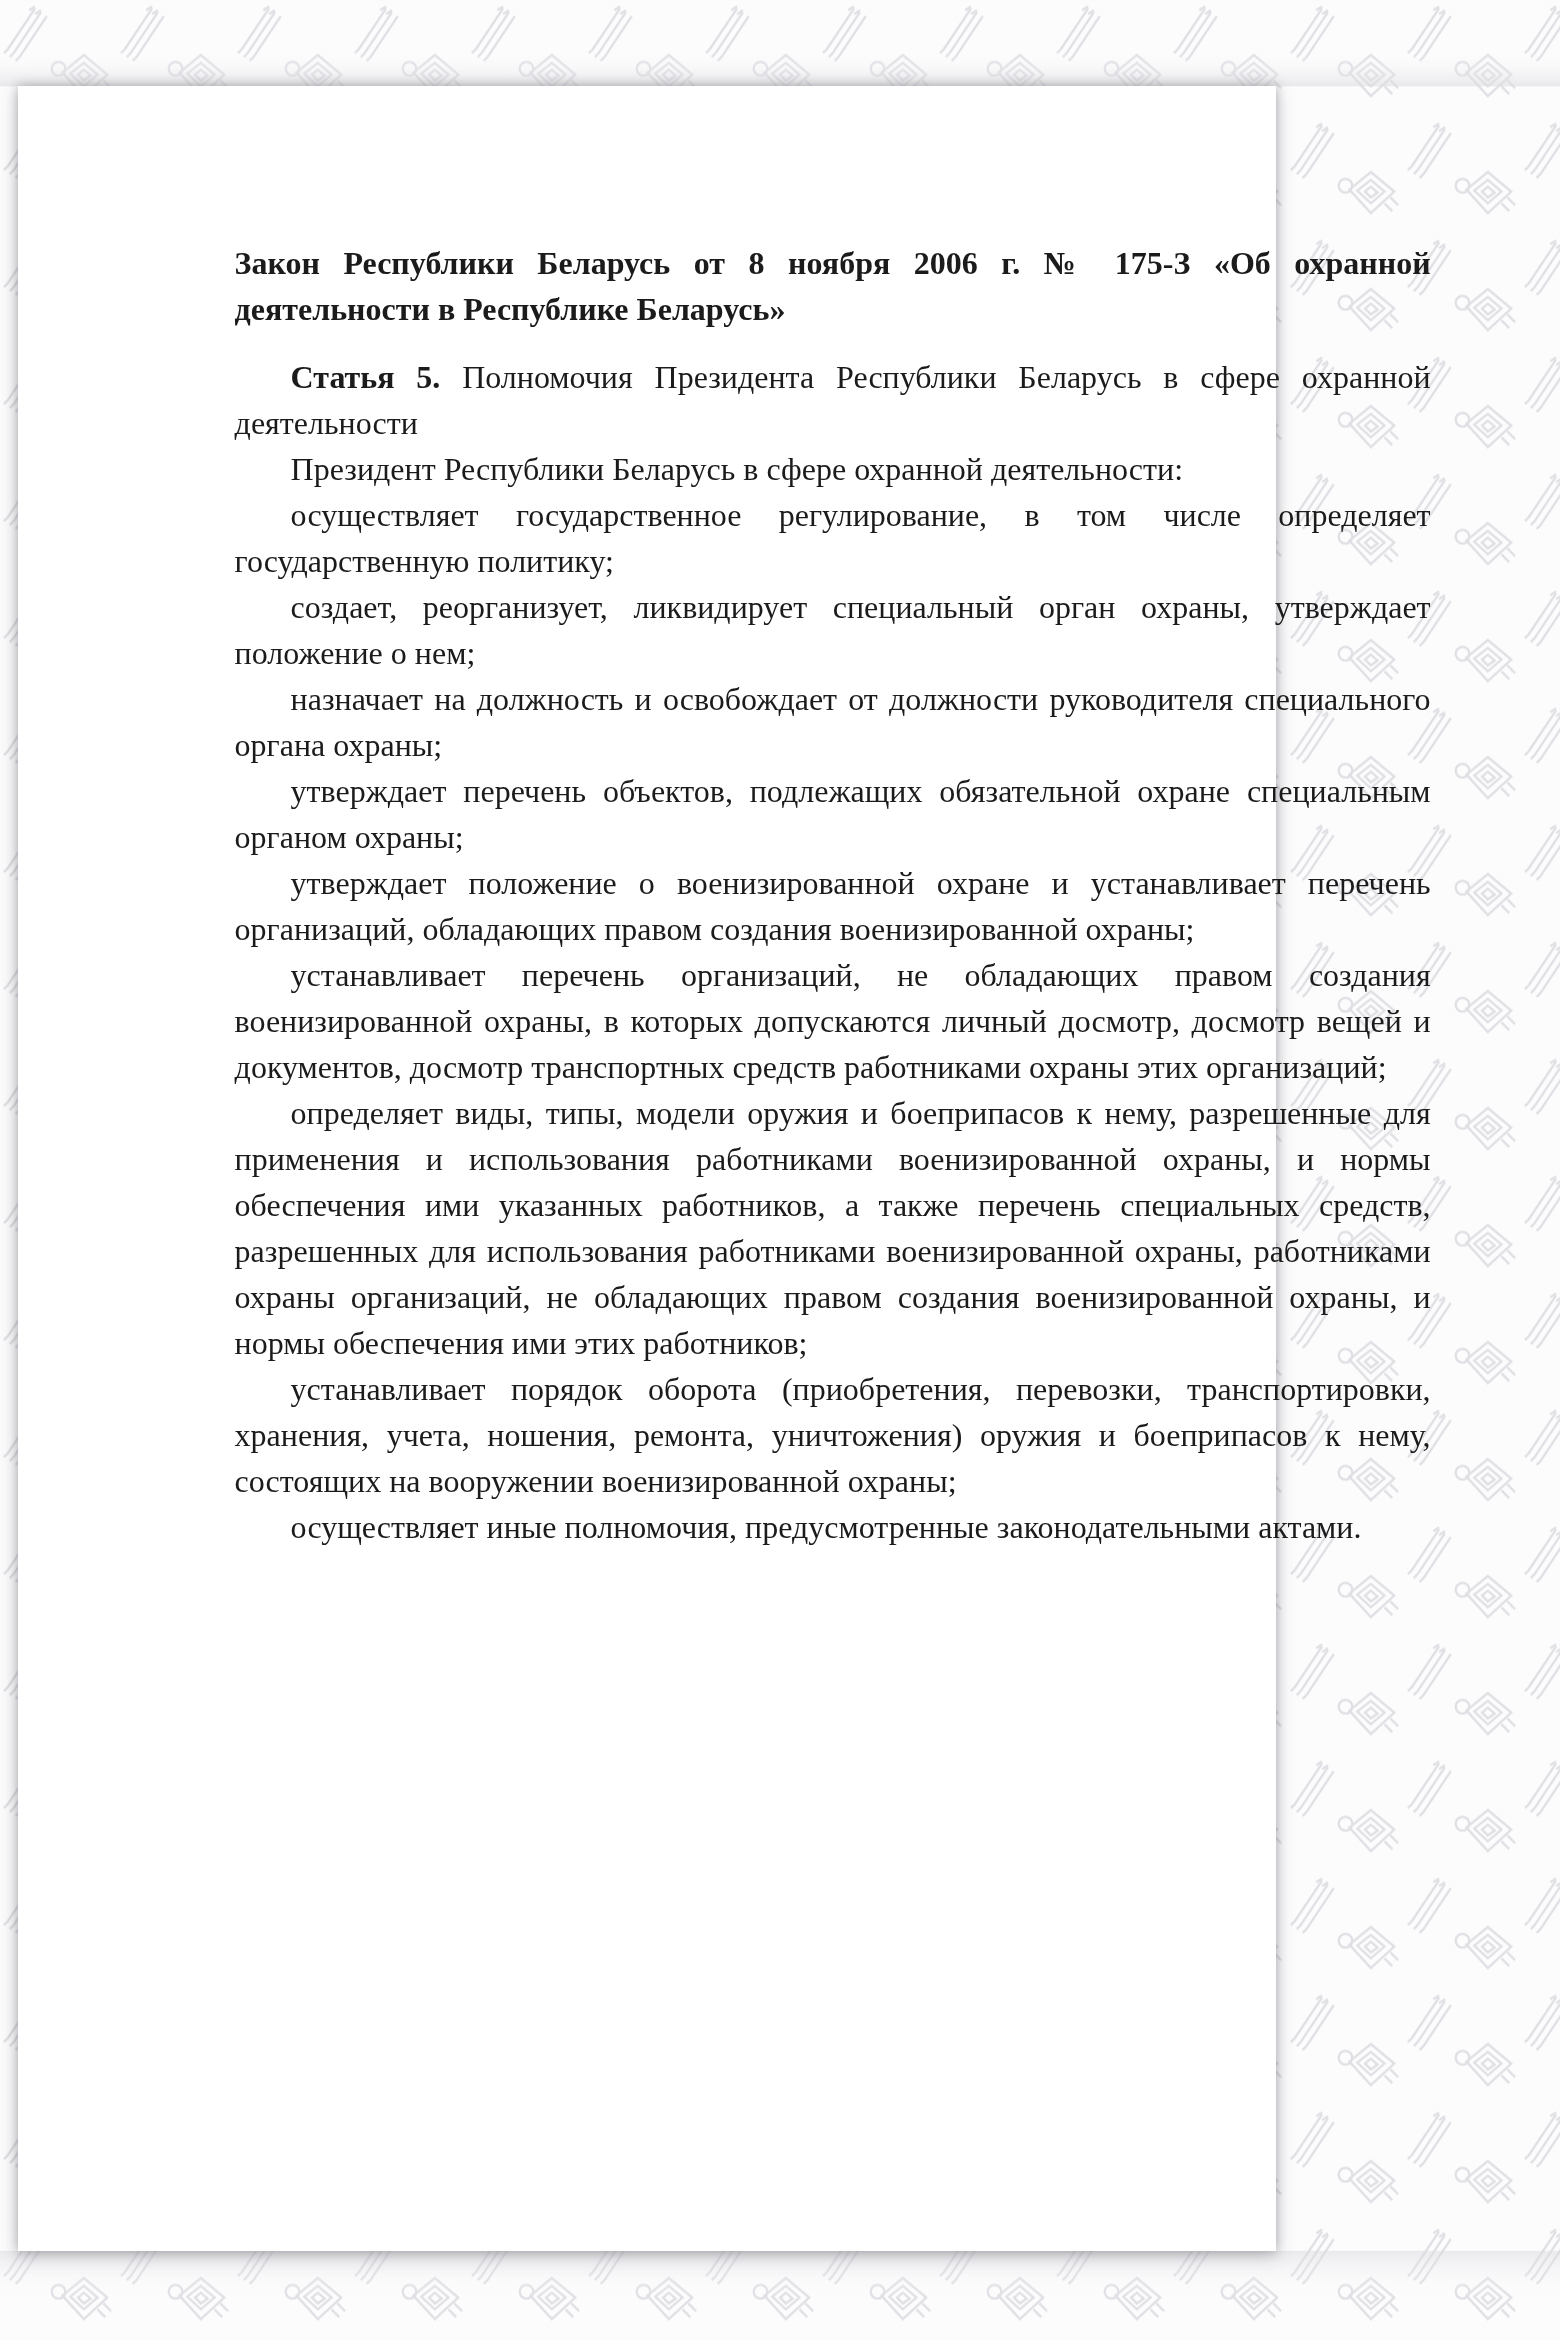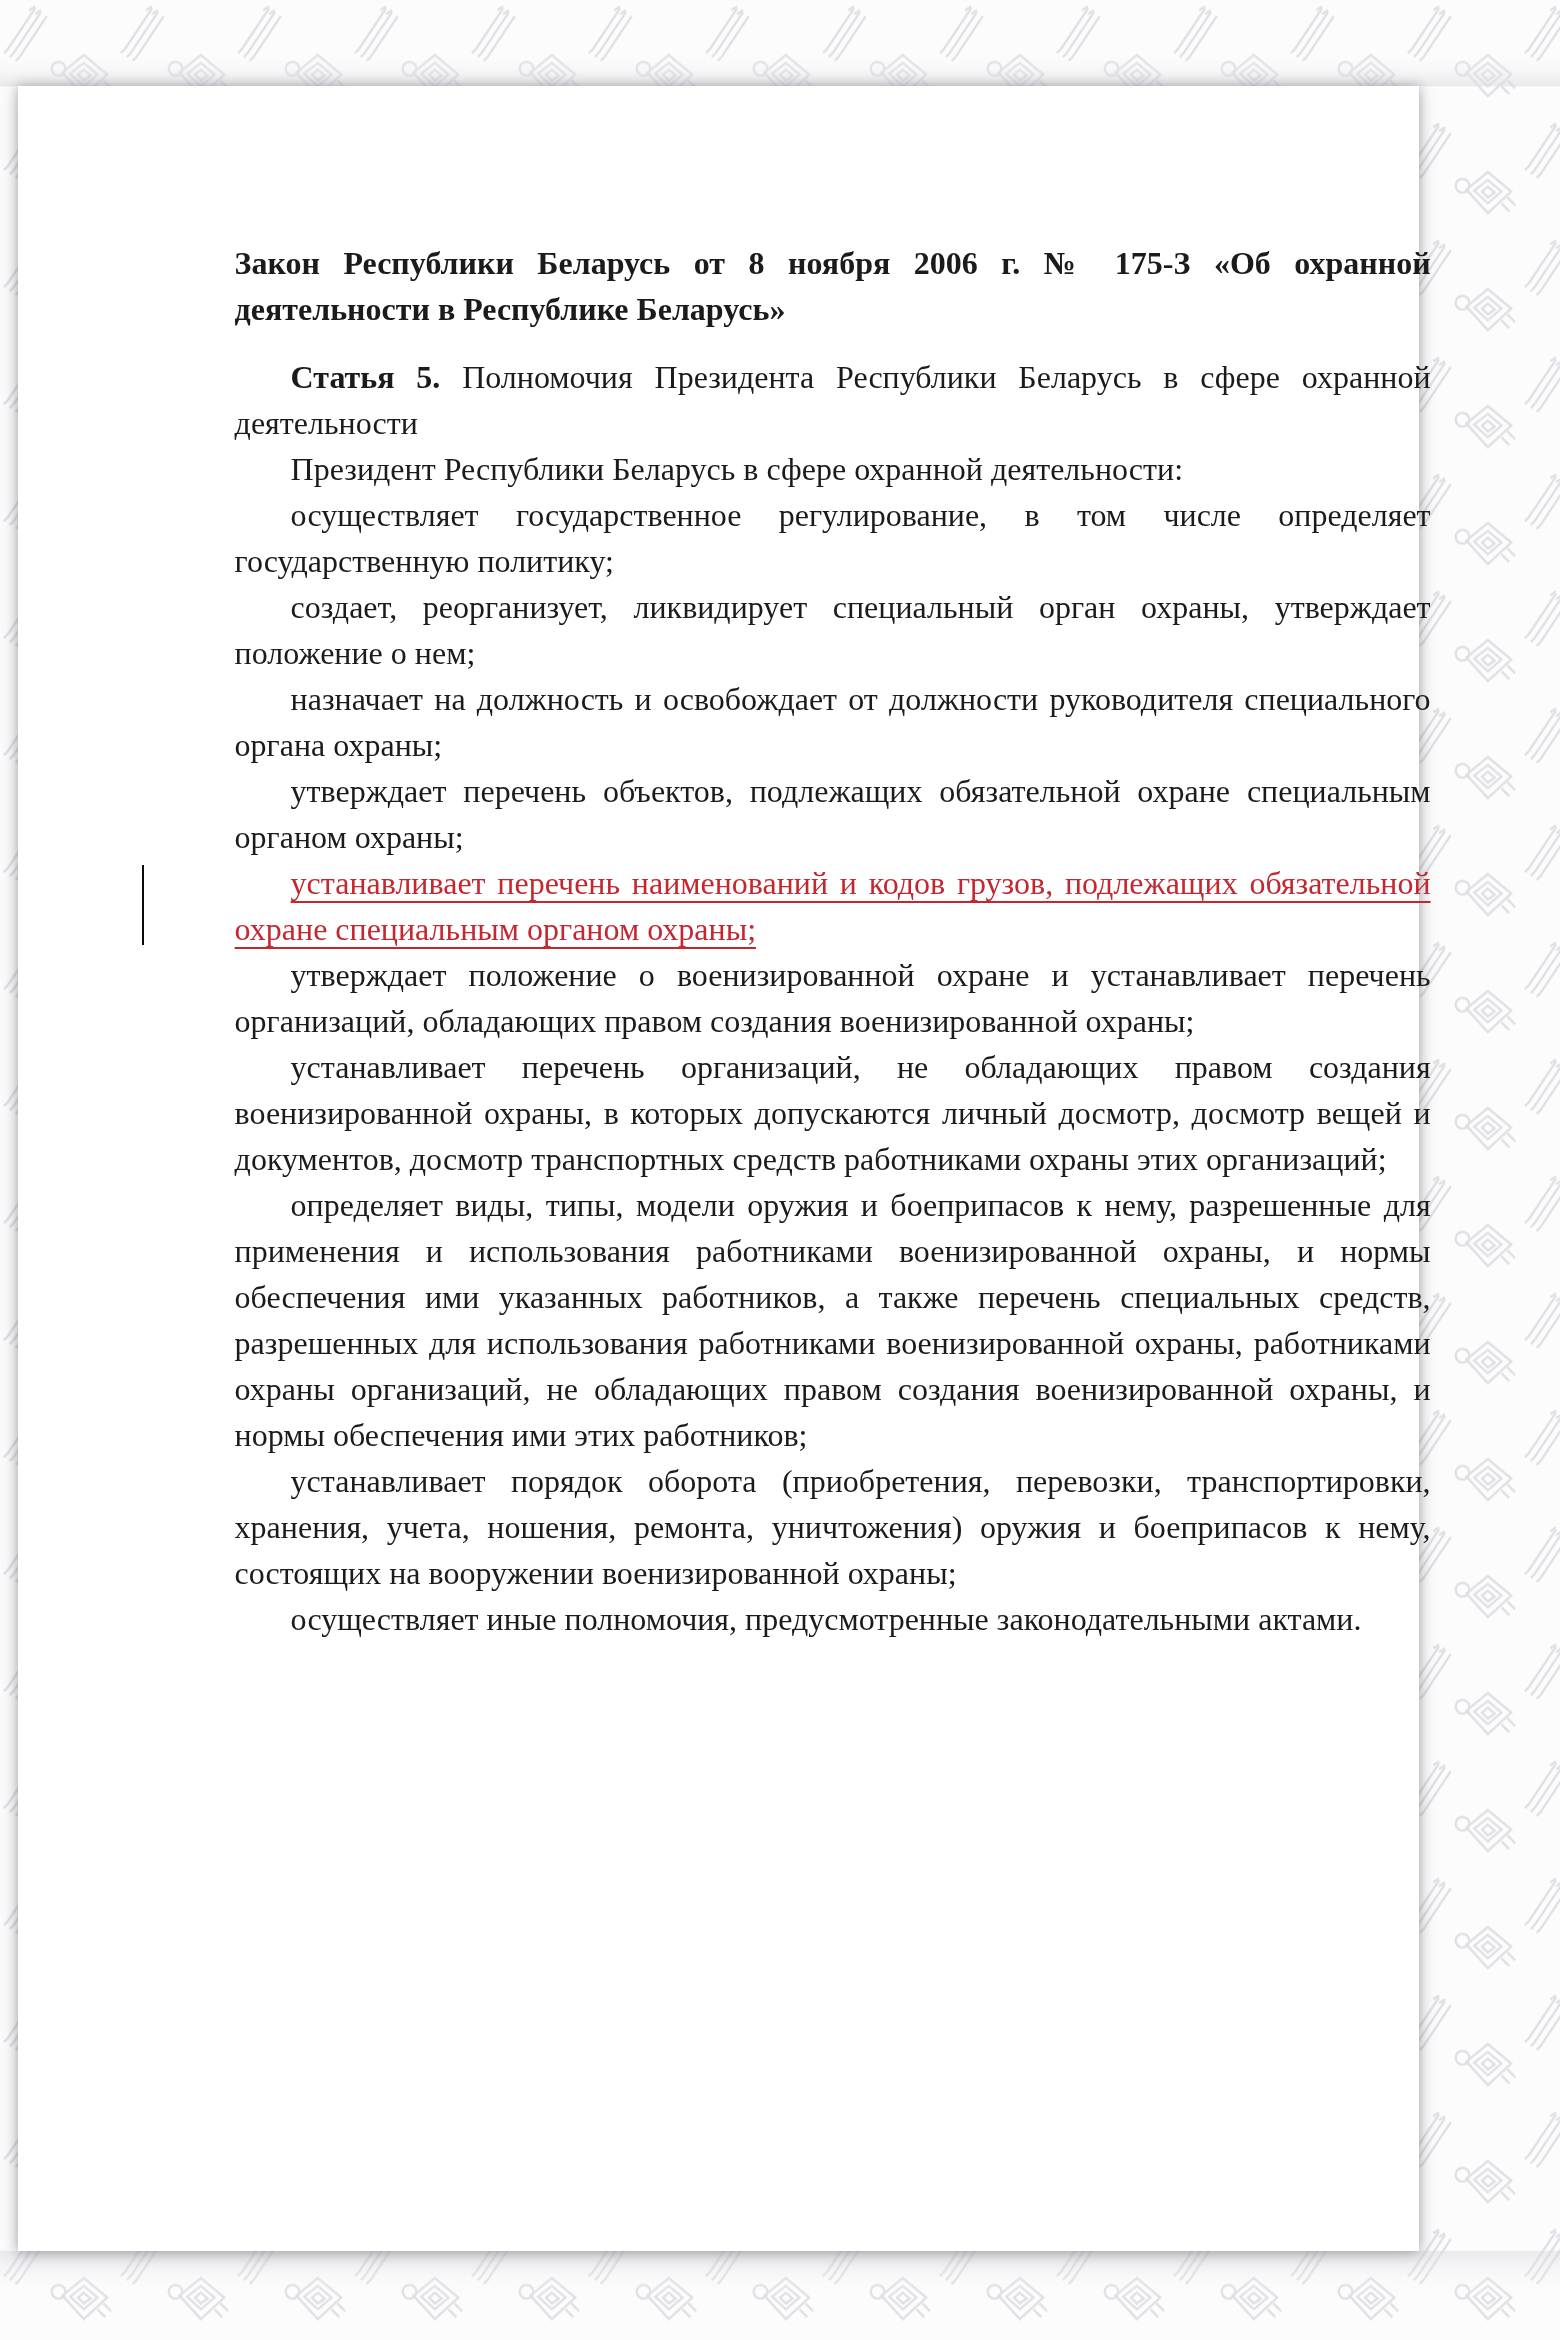--- a/index.html
+++ b/index.html
@@ -10,21 +10,21 @@
     overflow: hidden;
     background: #fbfbfc;
     font-family: "Liberation Serif", "DejaVu Serif", serif;
   }
   .stage { position: relative; width: 1560px; height: 2341px; }
   .bg-svg { position: absolute; left: 0; top: 0; }
   .sheet {
     position: absolute;
     left: 17.6px;
     top: 86px;
-    width: 1401px;
+    width: 1258px;
     height: 2165px;
     background: #ffffff;
     box-shadow: 0 0 9.8px rgba(70,70,80,0.30), 0 3.9px 17.6px rgba(70,70,80,0.28);
   }
   .content {
     position: absolute;
     left: 217px;
     top: 154px;
     width: 1196px;
     color: #1b1b1b;
@@ -103,21 +103,20 @@
 
       <p class="para indent article-head"><b>Статья 5.</b> <span>Полномочия Президента Республики Беларусь в сфере охранной деятельности</span></p>
 
       <p class="para indent intro">Президент Республики Беларусь в сфере охранной деятельности:</p>
 
       <div id="items">
           <p class="para indent">осуществляет государственное регулирование, в том числе определяет государственную политику;</p>
           <p class="para indent">создает, реорганизует, ликвидирует специальный орган охраны, утверждает положение о нем;</p>
           <p class="para indent">назначает на должность и освобождает от должности руководителя специального органа охраны;</p>
           <p class="para indent">утверждает перечень объектов, подлежащих обязательной охране специальным органом охраны;</p>
-          <p class="para indent red">устанавливает перечень наименований и кодов грузов, подлежащих обязательной охране специальным органом охраны;<span class="change-bar"></span></p>
           <p class="para indent">утверждает положение о военизированной охране и устанавливает перечень организаций, обладающих правом создания военизированной охраны;</p>
           <p class="para indent">устанавливает перечень организаций, не обладающих правом создания военизированной охраны, в которых допускаются личный досмотр, досмотр вещей и документов, досмотр транспортных средств работниками охраны этих организаций;</p>
           <p class="para indent">определяет виды, типы, модели оружия и боеприпасов к нему, разрешенные для применения и использования работниками военизированной охраны, и нормы обеспечения ими указанных работников, а также перечень специальных средств, разрешенных для использования работниками военизированной охраны, работниками охраны организаций, не обладающих правом создания военизированной охраны, и нормы обеспечения ими этих работников;</p>
           <p class="para indent">устанавливает порядок оборота (приобретения, перевозки, транспортировки, хранения, учета, ношения, ремонта, уничтожения) оружия и боеприпасов к нему, состоящих на вооружении военизированной охраны;</p>
           <p class="para indent">осуществляет иные полномочия, предусмотренные законодательными актами.</p>
         </div>
 
 
     </div>
   </div>

